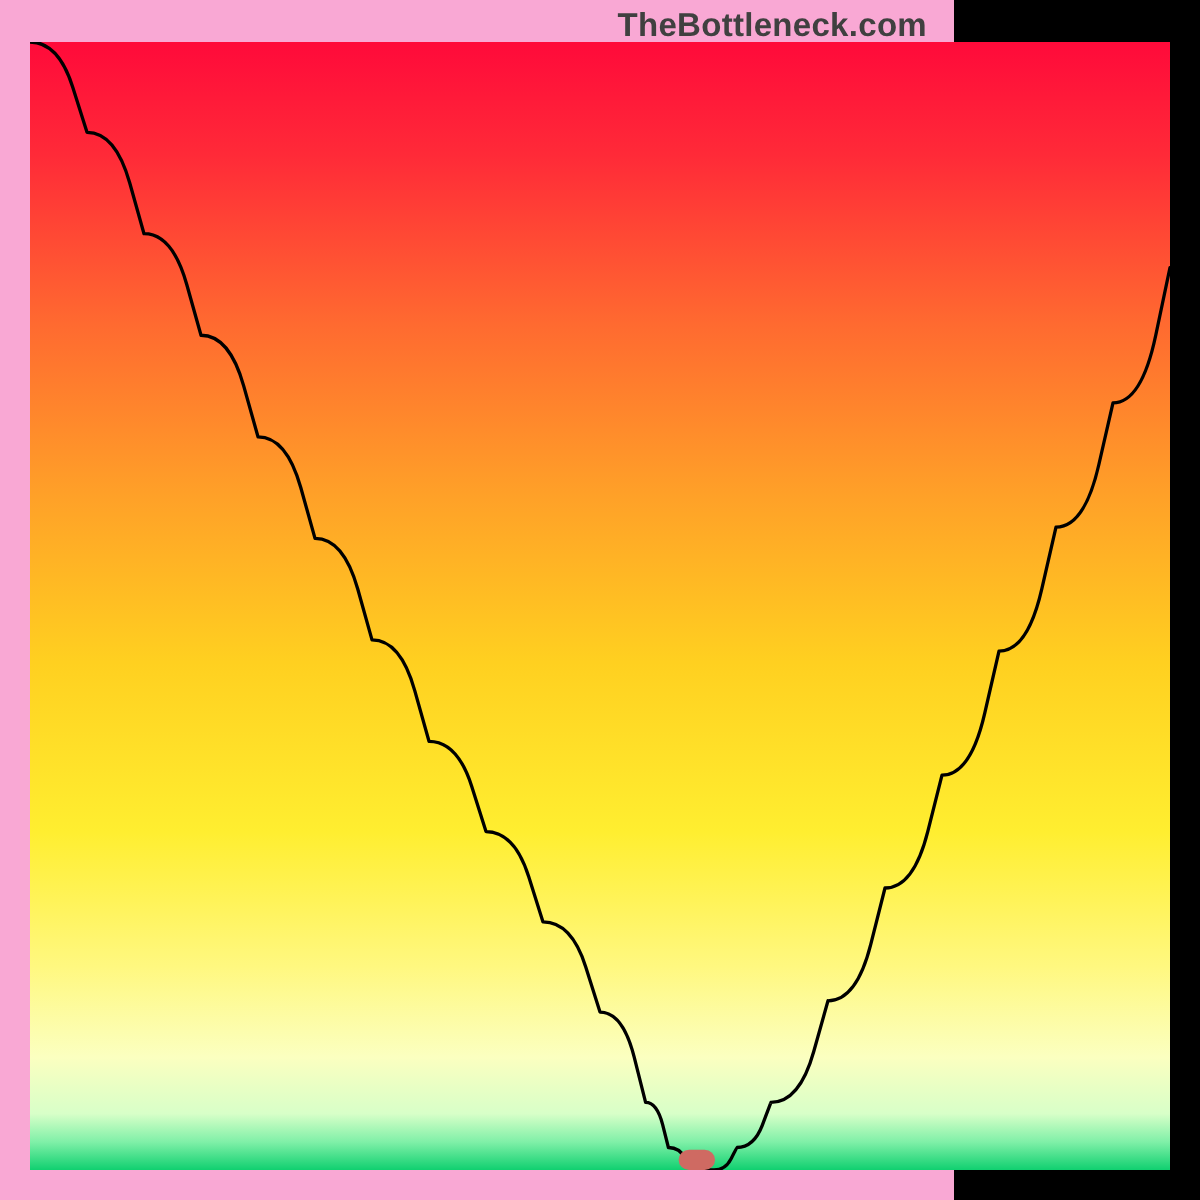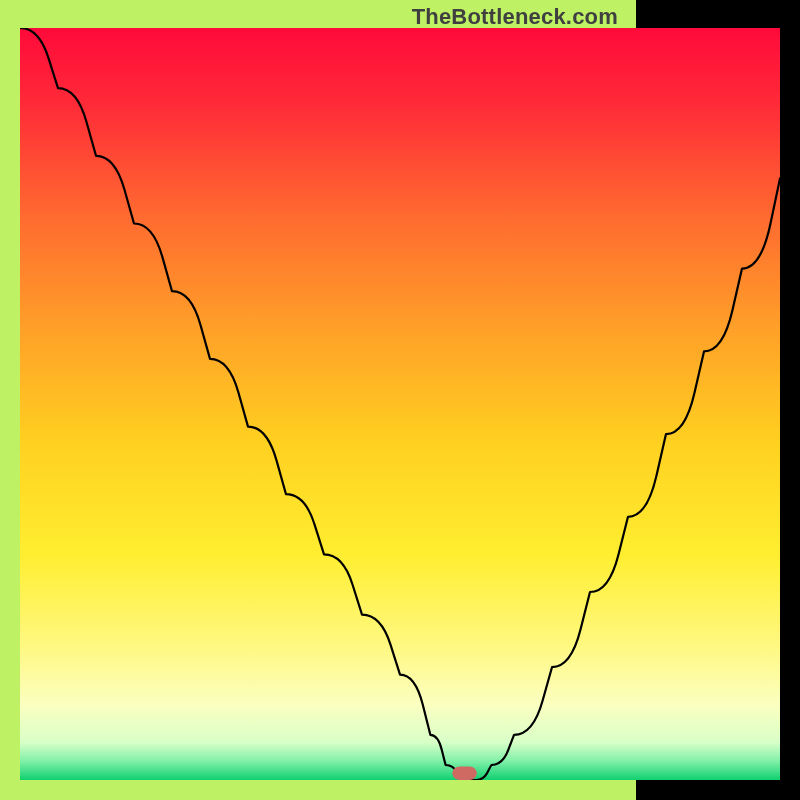--- a/index.html
+++ b/index.html
@@ -7,21 +7,21 @@
     padding: 0;
     width: 800px;
     height: 800px;
     background: #000;
     overflow: hidden;
   }
   .frame {
     position: relative;
     width: 636px;
     height: 800px;
-    background: #bef264;
+    background: #f9a8d4;
     text-decoration: underline;
   }
   .watermark {
     position: absolute;
     top: 4px;
     right: 18px;
     font-family: Arial, Helvetica, sans-serif;
     font-size: 22px;
     font-weight: bold;
     color: #404040;

